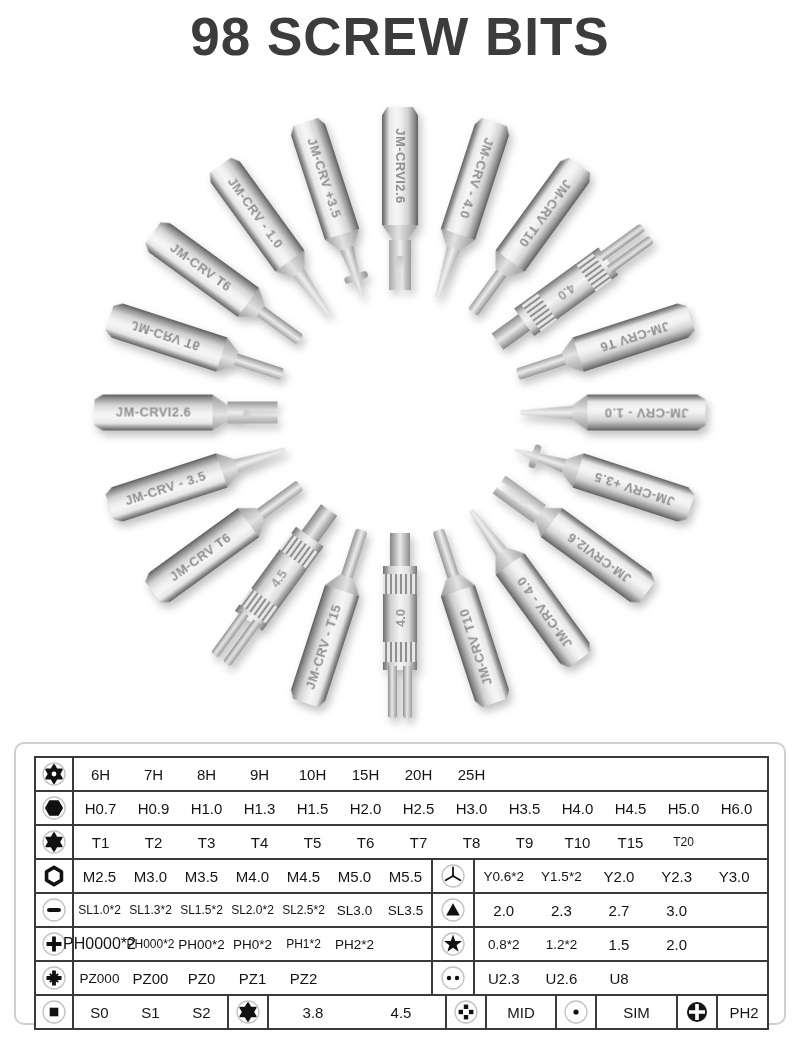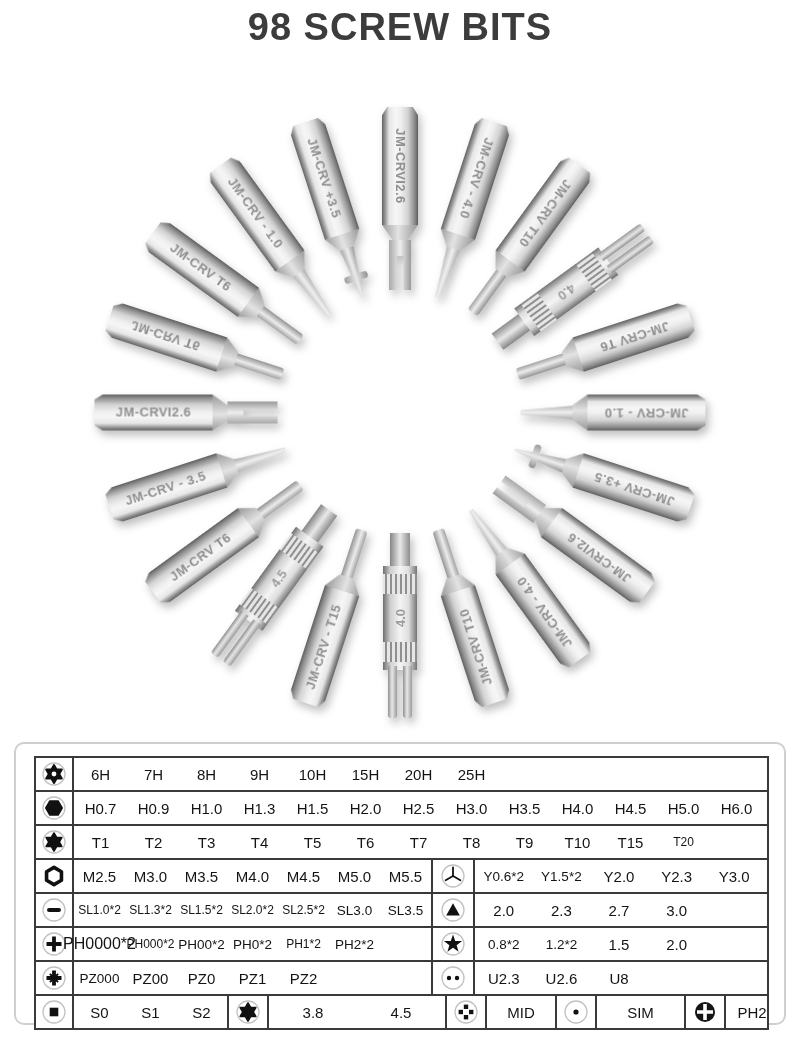--- a/index.html
+++ b/index.html
@@ -1,21 +1,21 @@
 <!DOCTYPE html>
 <html><head>
 <meta charset="utf-8">
 <style>
   html,body{margin:0;padding:0;background:#fff;}
   .page{position:relative;width:800px;height:1059px;background:#ffffff;overflow:hidden;
         font-family:"Liberation Sans",sans-serif;}
 
   
   .title{position:absolute;top:6px;left:0;width:100%;text-align:center;
-         font-size:38px;font-weight:bold;color:#3c3c3c;letter-spacing:1px;}
+         font-size:53px;font-weight:bold;color:#3c3c3c;letter-spacing:1px;}
   .subtitle{position:absolute;top:60px;left:0;width:100%;text-align:center;
             font-size:23px;color:#3f3f3f;}
 
   
   #bits-circle{position:absolute;inset:0;}
   .bit-wrap{position:absolute;left:380px;top:320px;width:40px;height:185px;
             filter:drop-shadow(3px 5px 4px rgba(0,0,0,.25));}
   .bit{position:absolute;inset:0;transform-origin:50% 50%;}
   .shank{position:absolute;left:2px;top:0;width:36px;height:118px;
          background:linear-gradient(90deg,#636363 0%,#8b8b8b 7%,#e6e6e6 20%,#f6f6f6 38%,#efefef 52%,#d2d2d2 72%,#8a8a8a 91%,#5e5e5e 100%);
@@ -507,21 +507,21 @@
           </div>
           <div class="seg icon-seg" style="width: 38px;">
             <span class="icon-wrap">
               <svg width="24" height="24" viewBox="-12 -12 24 24">
                 <circle r="11" fill="none" stroke="#c2c2c2" stroke-width="1.3"></circle>
                 <circle r="2.6" fill="#111"></circle>
               </svg>
             </span>
           </div>
           <div class="seg">
-            <div class="vcell" style="width: 87px; font-size: 15px;">SIM</div>
+            <div class="vcell" style="width: 79px; font-size: 15px;">SIM</div>
           </div>
           <div class="seg icon-seg" style="width: 38px;">
             <span class="icon-wrap">
               <svg width="24" height="24" viewBox="-12 -12 24 24">
                 <circle r="10" fill="#151515"></circle>
                 <path d="M-1.8,-8 L1.8,-8 L1.8,-1.8 L8,-1.8 L8,1.8 L1.8,1.8 L1.8,8 L-1.8,8 L-1.8,1.8 L-8,1.8 L-8,-1.8 L-1.8,-1.8 Z" fill="#fff"></path>
               </svg>
             </span>
           </div>
           <div class="seg">

